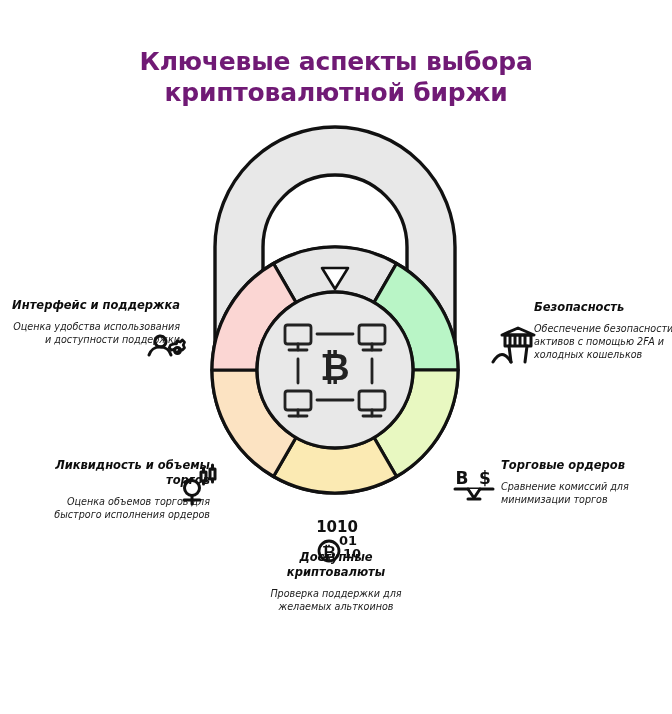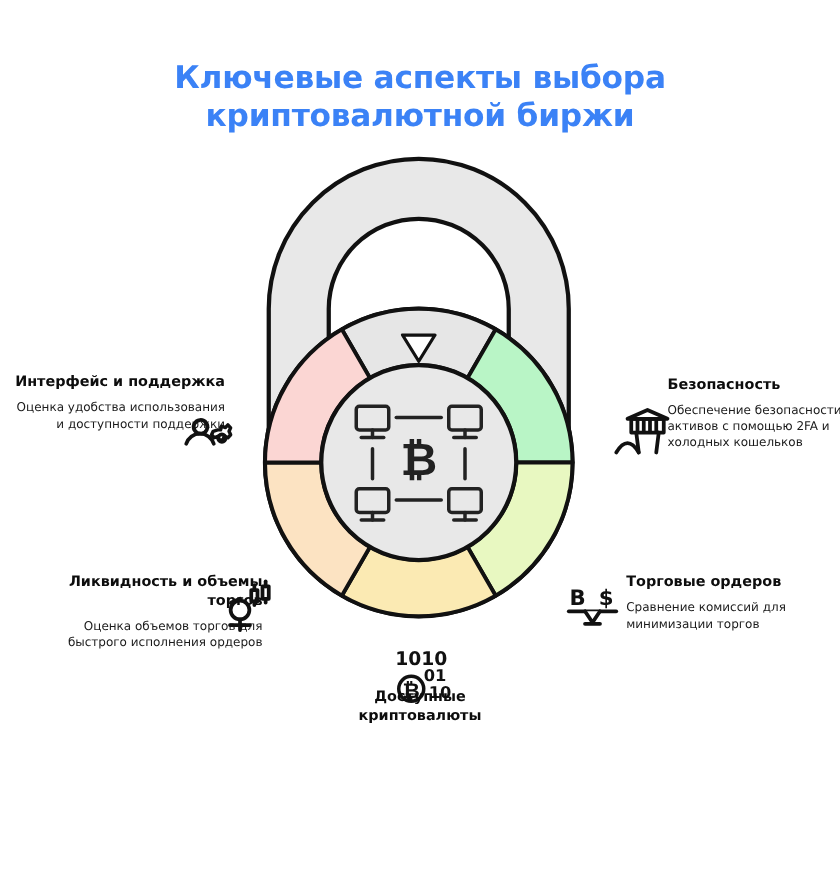--- a/index.html
+++ b/index.html
@@ -21,38 +21,39 @@
     position: absolute;
     left: 0;
     top: 46px;
     width: 672px;
     text-align: center;
     font-family: "DejaVu Sans", sans-serif;
     font-size: 25px;
     line-height: 31px;
     font-weight: bold;
     letter-spacing: -0.2px;
-    color: #3b82f6;
+    color: #701a75;
     padding: 0 28px;
     box-sizing: border-box;
   }
 
   
   #lock-stage {
     position: absolute;
     left: 175px;
     top: 135px;
     width: 320px;
     height: 365px;
   }
 
   
   .info {
     position: absolute;
     width: 170px;
+    font-style: italic;
   }
   .info .heading {
     font-size: 11.5px;
     font-weight: bold;
     line-height: 15px;
     color: #0d0d0d;
     margin: 0 0 7px 0;
   }
   .info .body {
     font-size: 9.6px;
@@ -226,13 +227,14 @@
       <circle cx="18" cy="33" r="10"></circle>
       <text x="18" y="40" text-anchor="middle" font-family="DejaVu Sans, sans-serif" font-size="17" font-weight="bold" fill="#111111" stroke="none">₿</text>
       <text x="26" y="14" text-anchor="middle" font-family="DejaVu Sans, sans-serif" font-size="15" font-weight="bold" fill="#111111" stroke="none">1010</text>
       <text x="37" y="27" text-anchor="middle" font-family="DejaVu Sans, sans-serif" font-size="13" font-weight="bold" fill="#111111" stroke="none">01</text>
       <text x="41" y="40" text-anchor="middle" font-family="DejaVu Sans, sans-serif" font-size="13" font-weight="bold" fill="#111111" stroke="none">10</text>
     </g>
   </svg>
 </div>
 <div class="info" id="info-coins">
   <p class="heading center">Доступные криптовалюты</p>
+  <p class="body center">Проверка поддержки для желаемых альткоинов</p>
 </div>
 
 </body></html>

